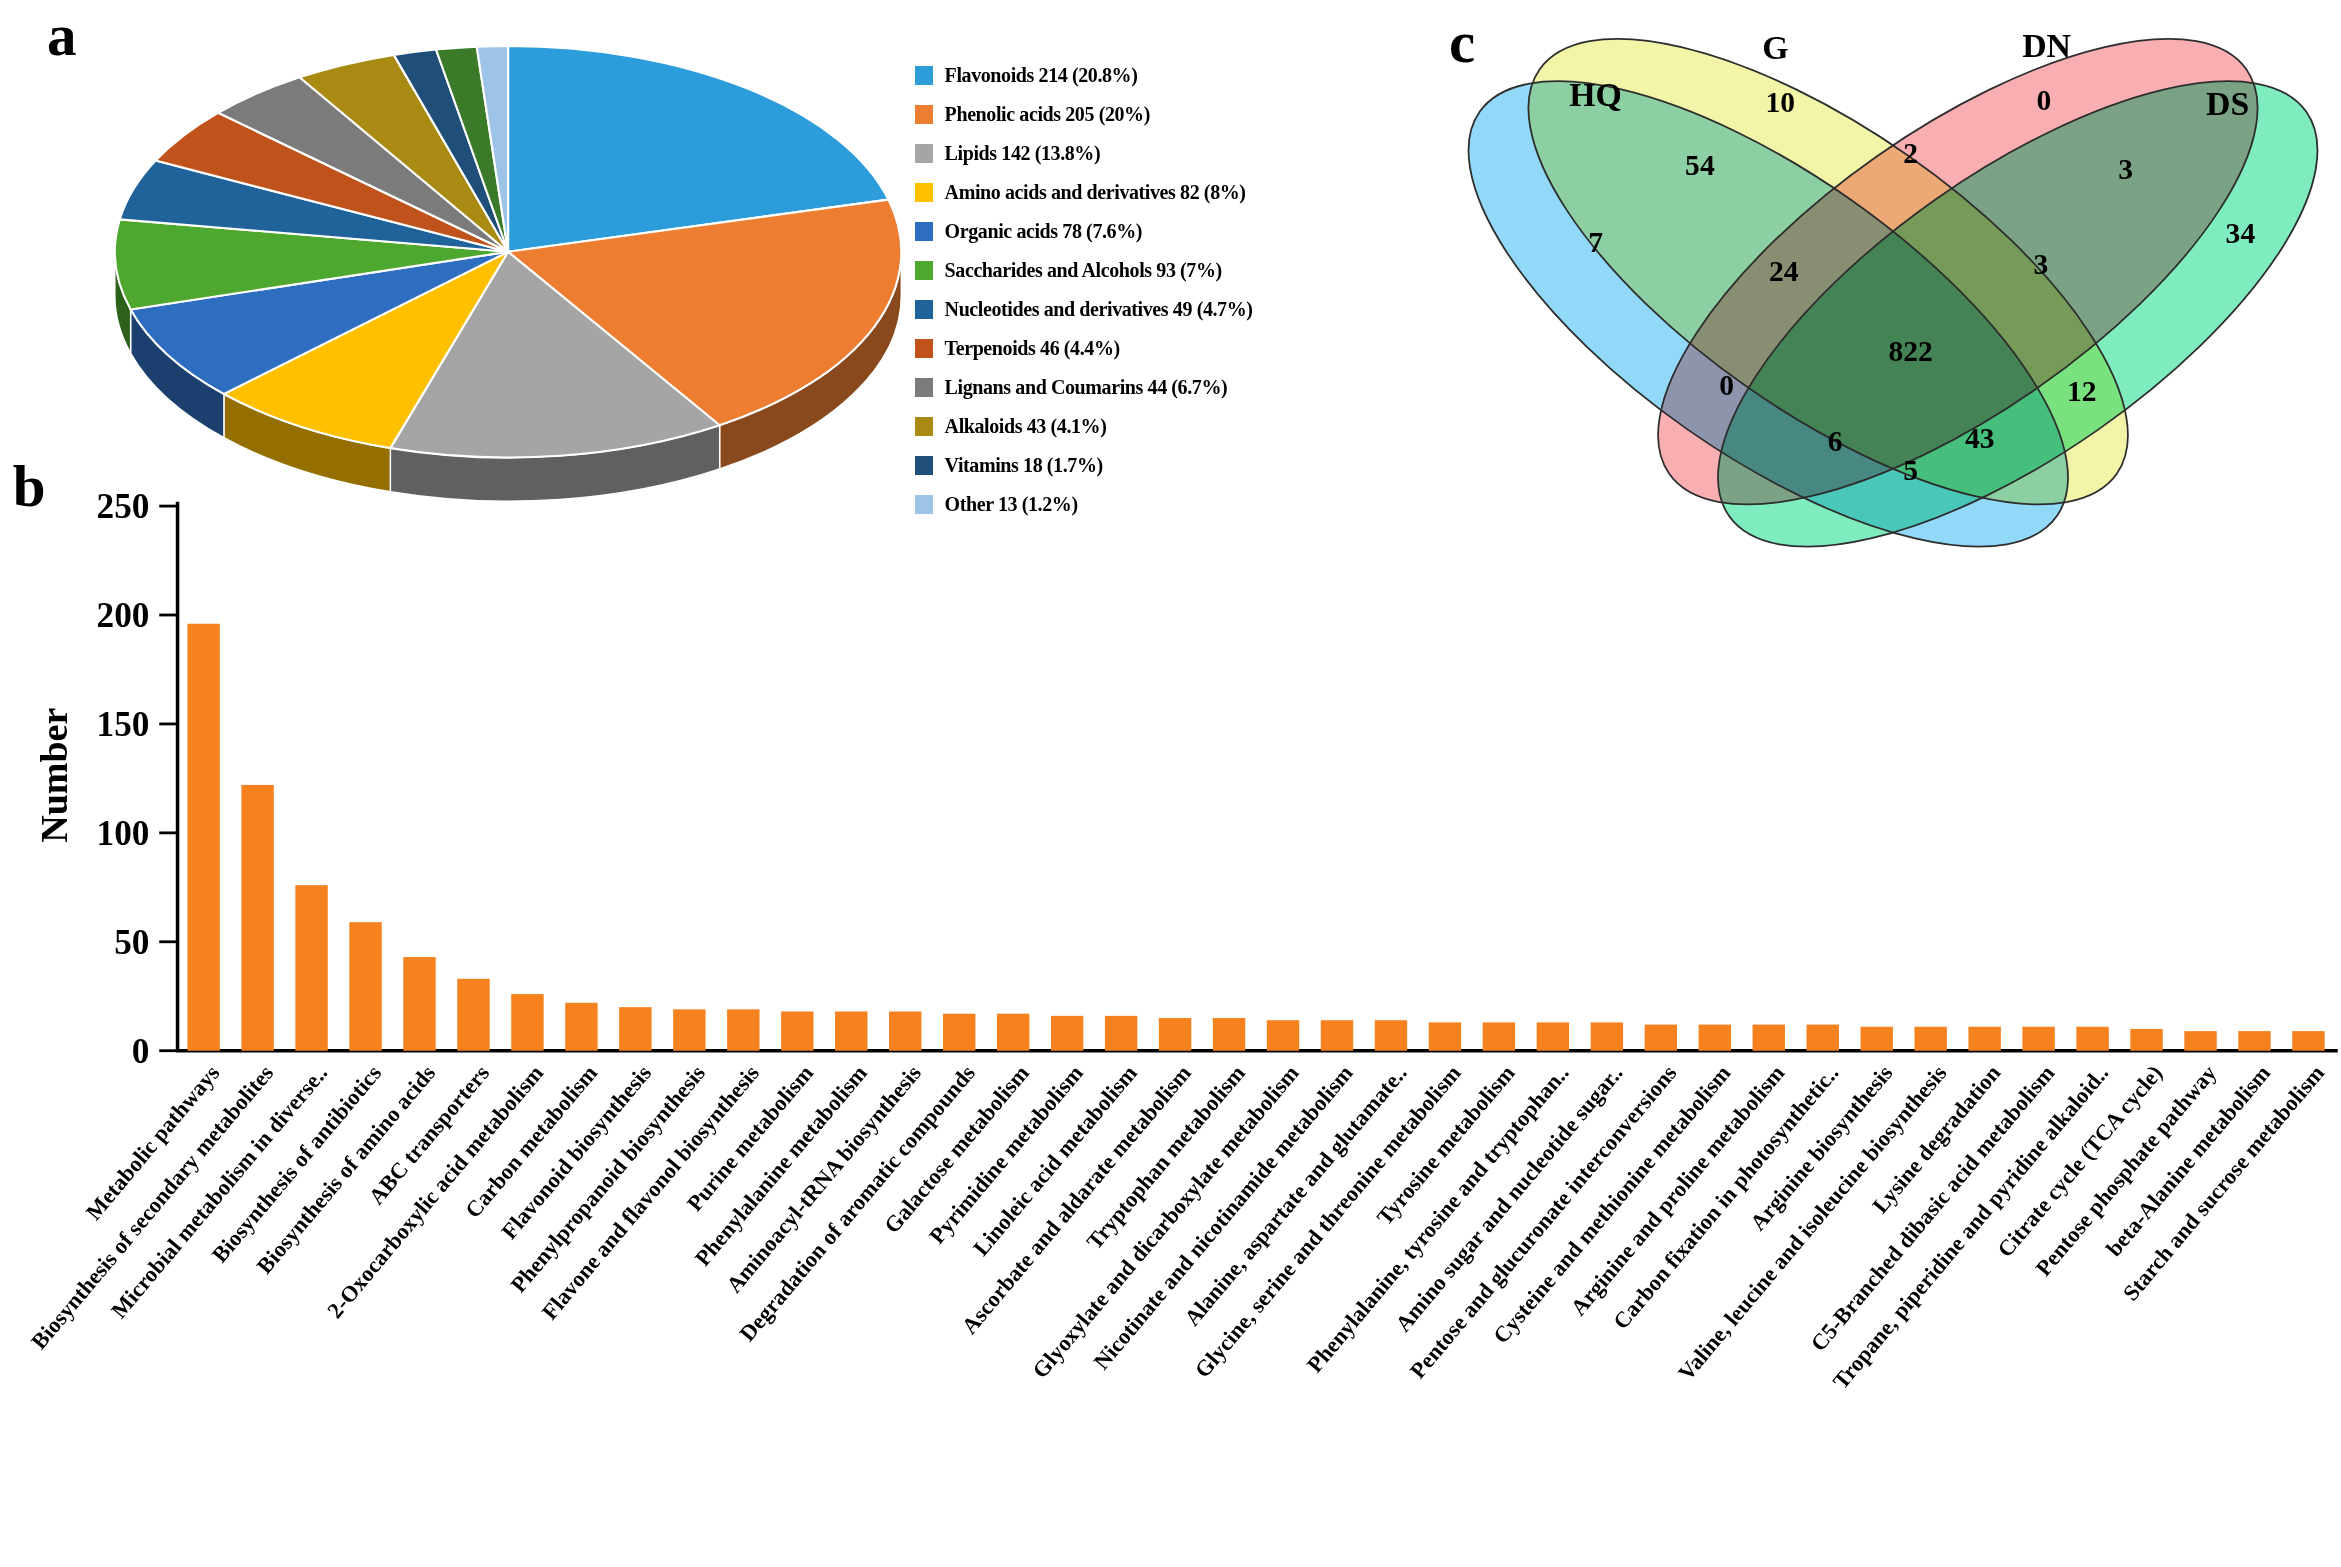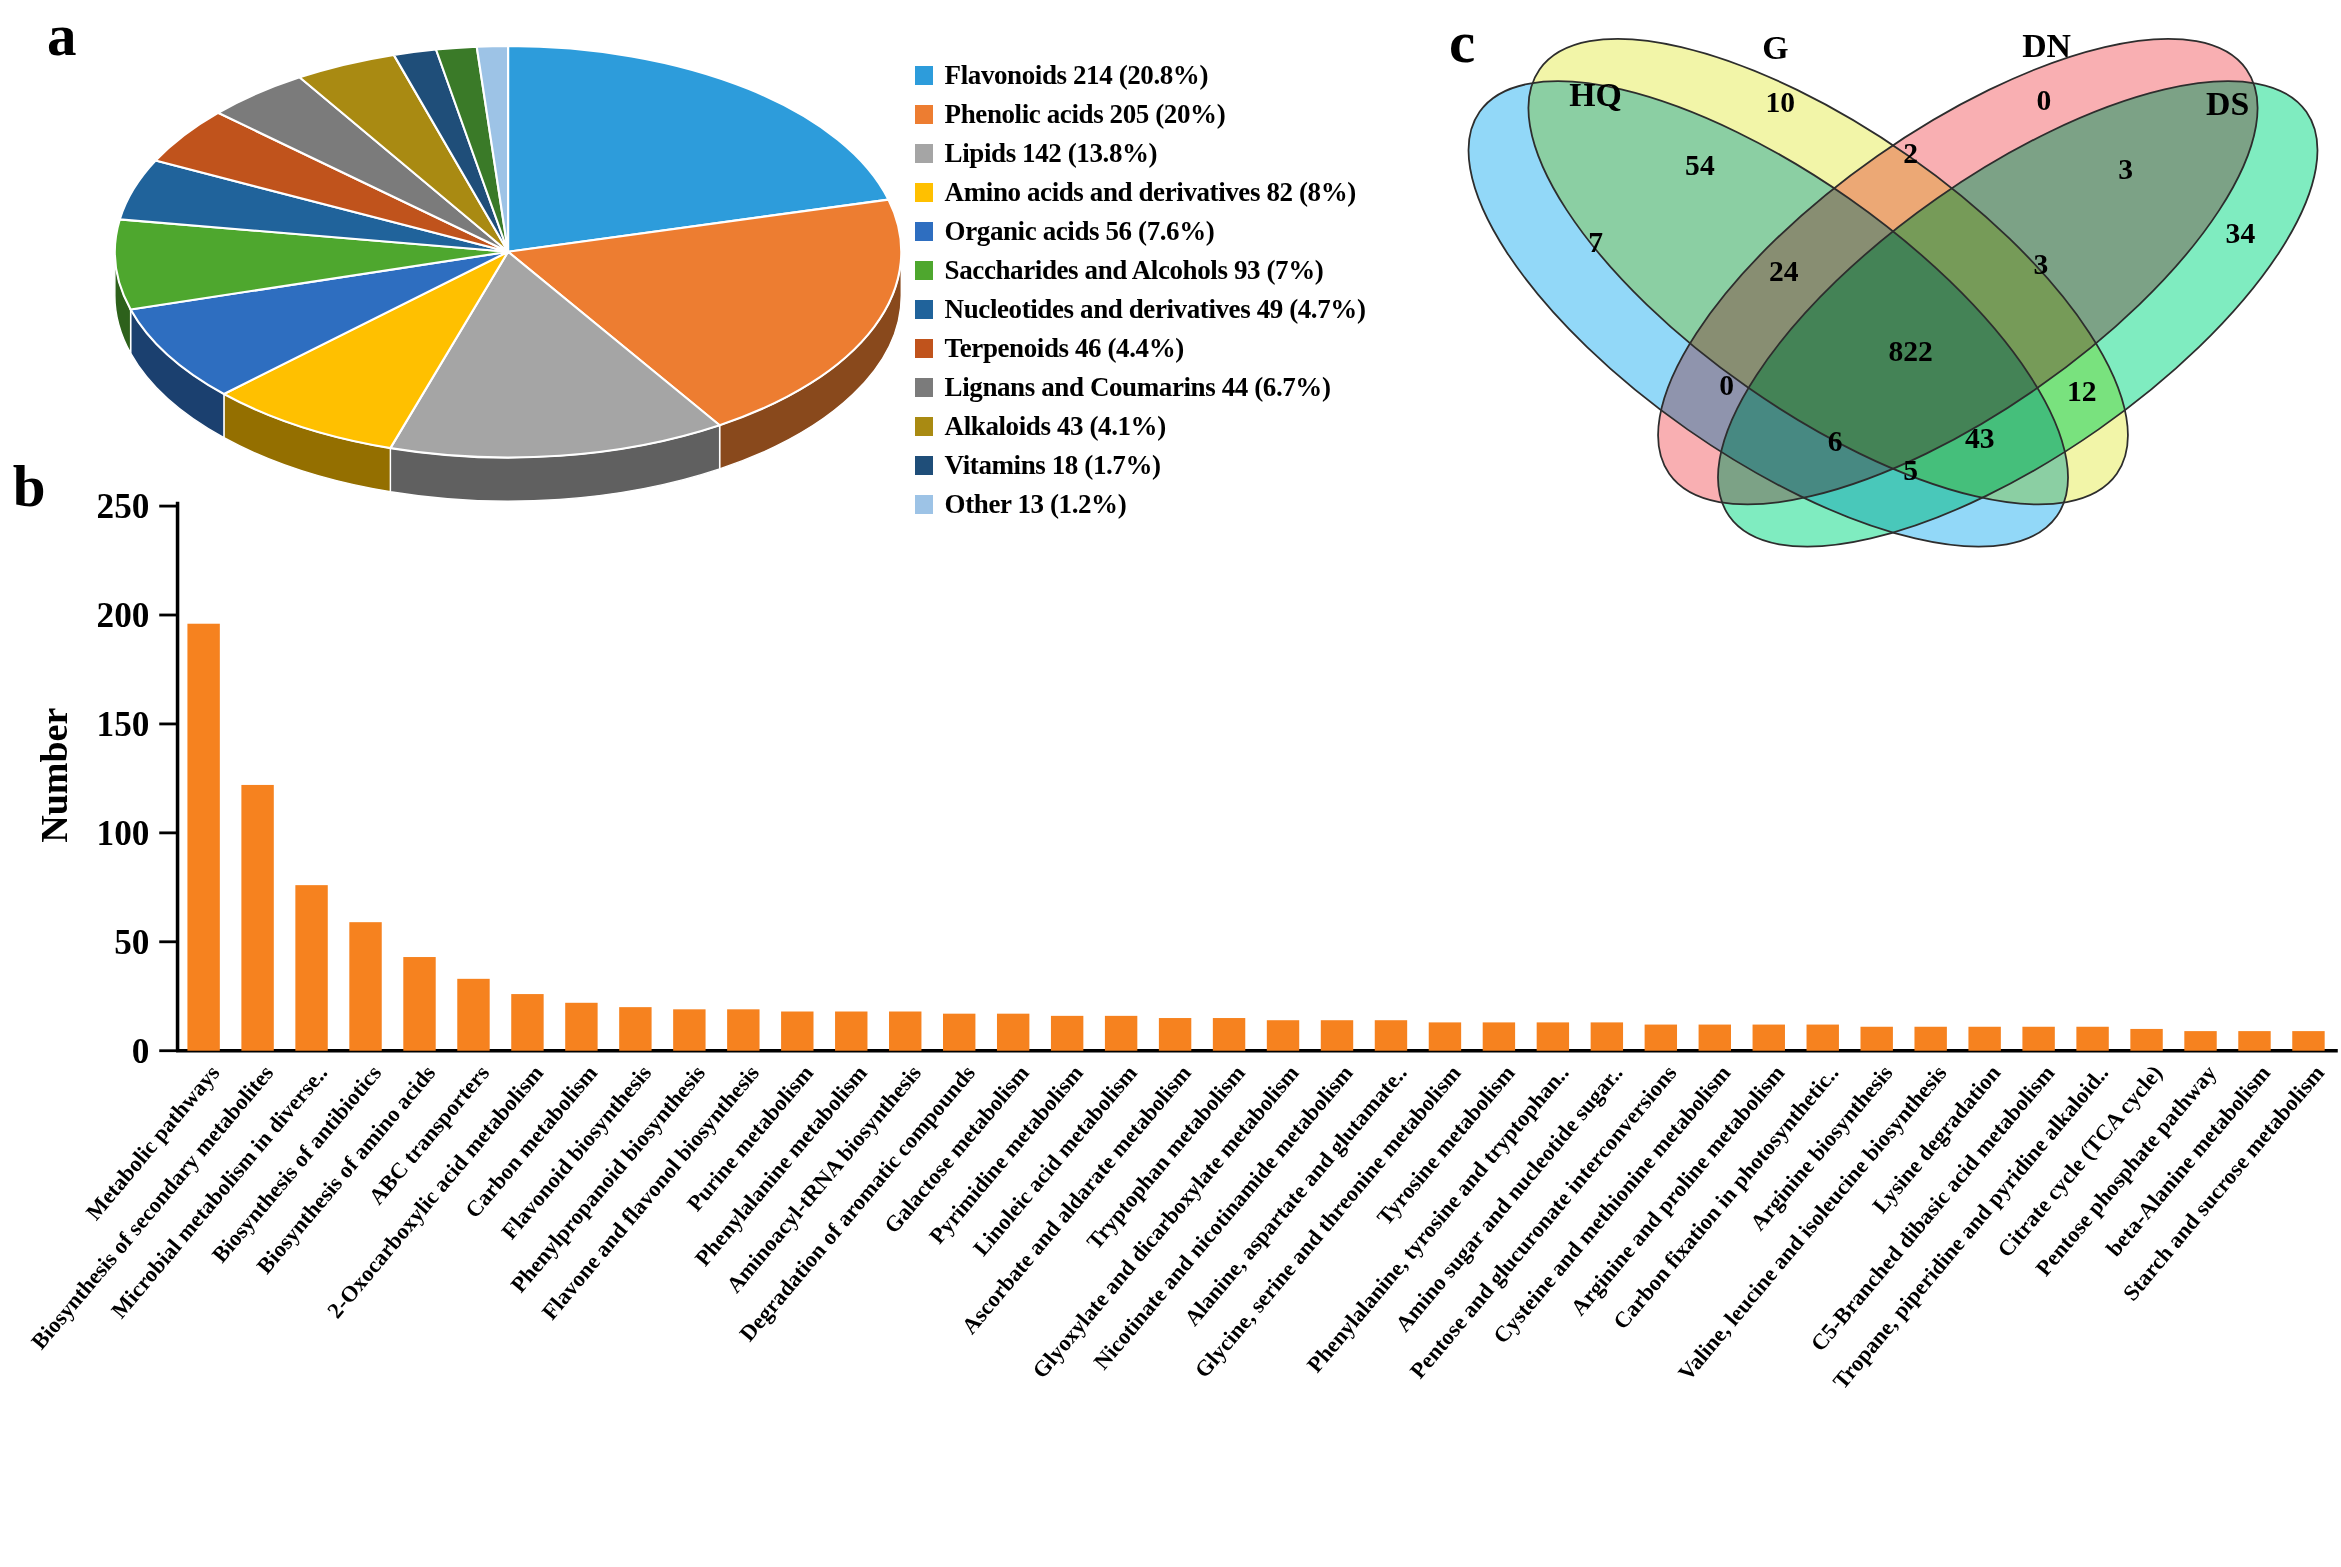--- a/index.html
+++ b/index.html
@@ -8,21 +8,21 @@
   .panel-letter{position:absolute;font-weight:700;font-size:59px;color:#000;line-height:1;z-index:5;}
   #letter-a{left:47px;top:5.6px;}
   #letter-b{left:12.7px;top:457px;}
   #letter-c{left:1449px;top:12.7px;}
   #pie-svg{position:absolute;left:0;top:0;}
   #venn-svg{position:absolute;left:1444px;top:25px;}
   #bar-svg{position:absolute;left:0;top:451px;}
   #legend{position:absolute;left:915px;top:56px;display:flex;flex-direction:column;}
   .lg-row{display:flex;align-items:center;height:39px;}
   .lg-swatch{width:18.3px;height:18.3px;margin-right:11.3px;flex:0 0 auto;}
-  .lg-text{font-weight:700;font-size:27px;color:#000;white-space:nowrap;letter-spacing:-0.4px;}
+  .lg-text{font-weight:700;font-size:20px;color:#000;white-space:nowrap;letter-spacing:-0.4px;}
   .venn-set-label{font-weight:700;font-size:48px;fill:#000;}
   .venn-num{font-weight:700;font-size:42px;fill:#000;}
   .tick-label{font-weight:700;font-size:50px;fill:#000;}
   .ylabel{font-weight:700;font-size:54px;fill:#000;}
   .cat-label{font-weight:700;font-size:32px;fill:#000;}
 </style>
 </head>
 <body>
 
 <div class="page">
@@ -63,21 +63,21 @@
       <div class="lg-row">
         <span class="lg-swatch" style="background: rgb(165, 165, 165);"></span>
         <span class="lg-text">Lipids 142 (13.8%)</span>
       </div>
       <div class="lg-row">
         <span class="lg-swatch" style="background: rgb(255, 192, 0);"></span>
         <span class="lg-text">Amino acids and derivatives 82 (8%)</span>
       </div>
       <div class="lg-row">
         <span class="lg-swatch" style="background: rgb(46, 110, 192);"></span>
-        <span class="lg-text">Organic acids 56 (7.6%)</span>
+        <span class="lg-text">Organic acids 78 (7.6%)</span>
       </div>
       <div class="lg-row">
         <span class="lg-swatch" style="background: rgb(78, 167, 46);"></span>
         <span class="lg-text">Saccharides and Alcohols 93 (7%)</span>
       </div>
       <div class="lg-row">
         <span class="lg-swatch" style="background: rgb(32, 99, 155);"></span>
         <span class="lg-text">Nucleotides and derivatives 49 (4.7%)</span>
       </div>
       <div class="lg-row">

